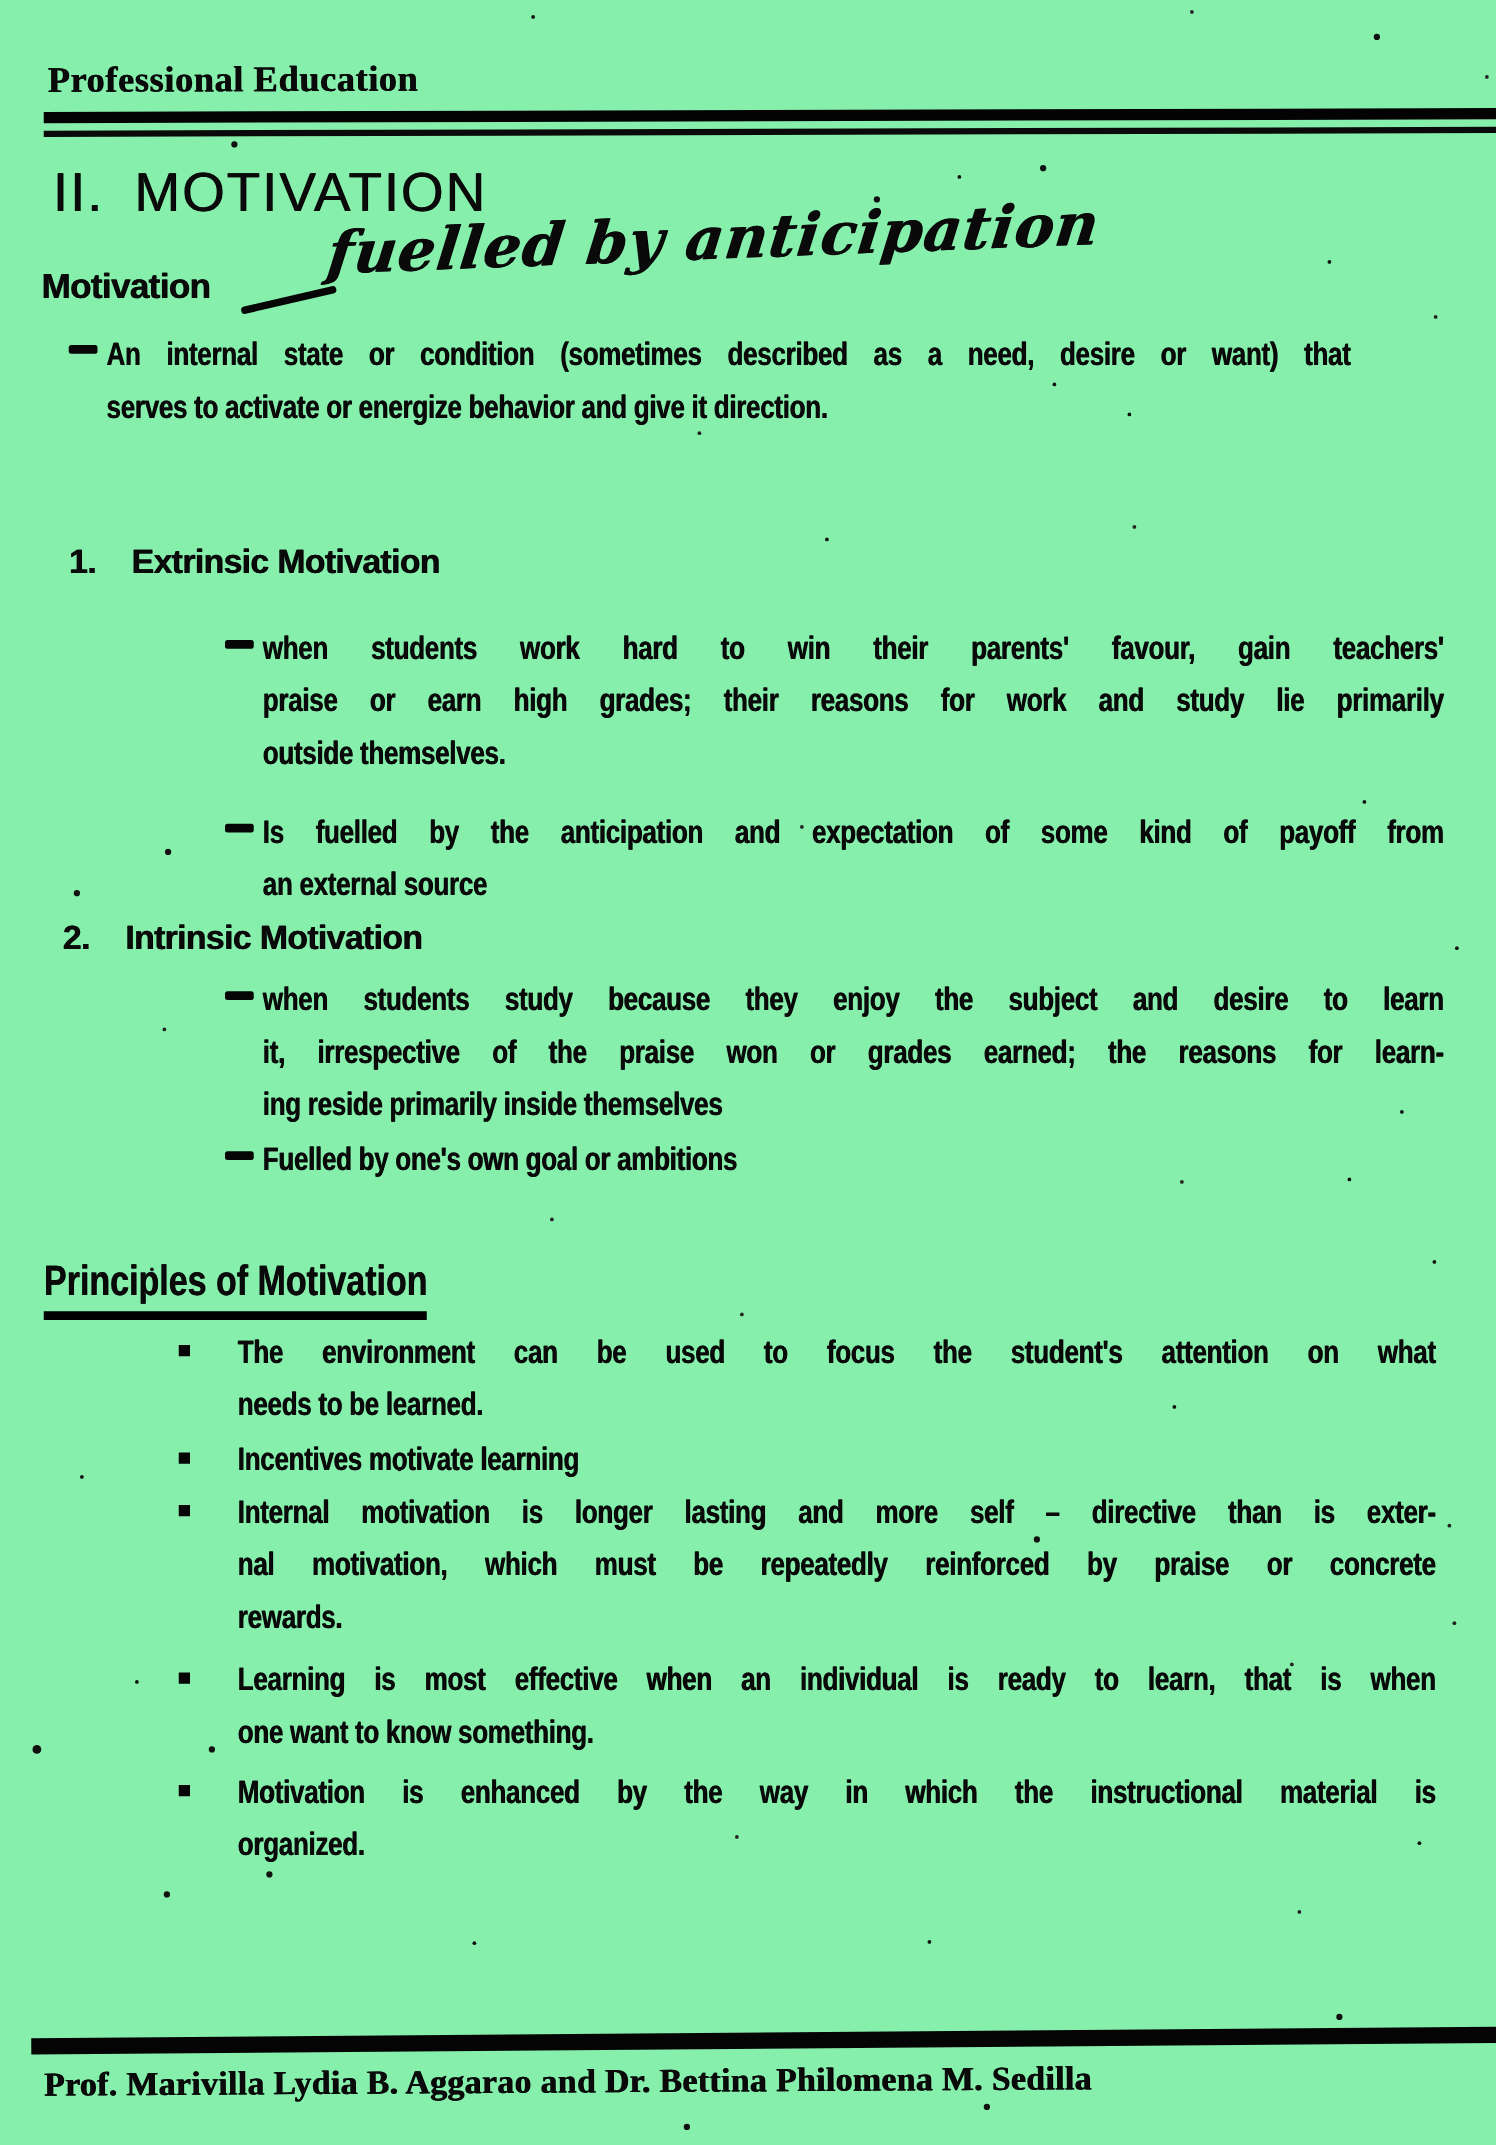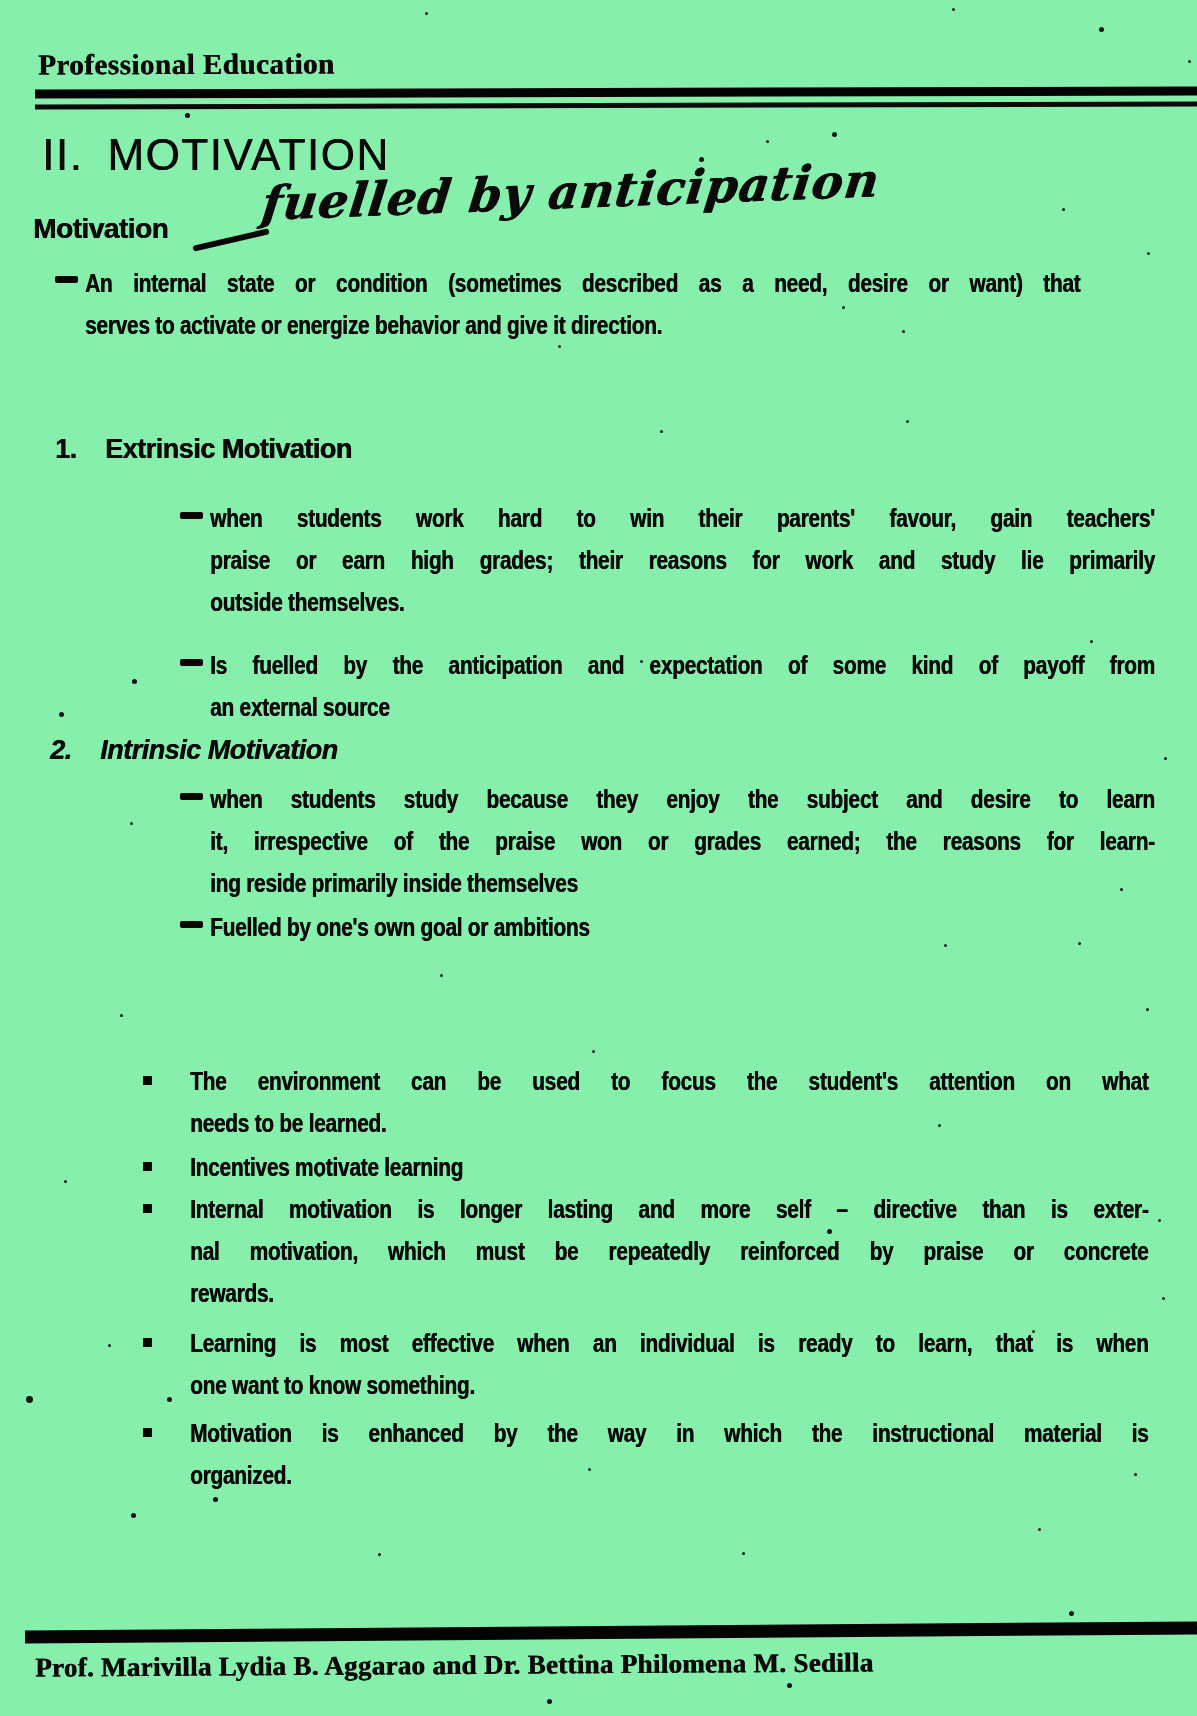--- a/index.html
+++ b/index.html
@@ -126,36 +126,39 @@
     <span class="ln jl">praise or earn high grades; their reasons for work and study lie primarily</span>
     <span class="ln">outside themselves.</span>
   </div>
 
   <div class="dash" style="left:180px;top:659px;"></div>
   <div class="abs tx" style="left:210px;top:644px;width:1181px;">
     <span class="ln jl">Is fuelled by the anticipation and expectation of some kind of payoff from</span>
     <span class="ln">an external source</span>
   </div>
 
-  <div class="itemhead" style="left:50px;top:735px;font-style:italic;">
+  <div class="itemhead" style="left:50px;top:735px;">
     <span class="no">2.</span><span>Intrinsic Motivation</span>
   </div>
 
   <div class="dash" style="left:180px;top:793px;"></div>
   <div class="abs tx" style="left:210px;top:778px;width:1181px;">
     <span class="ln jl">when students study because they enjoy the subject and desire to learn</span>
     <span class="ln jl">it, irrespective of the praise won or grades earned; the reasons for learn-</span>
     <span class="ln">ing reside primarily inside themselves</span>
   </div>
 
   <div class="dash" style="left:180px;top:921px;"></div>
   <div class="abs tx" style="left:210px;top:906px;width:1181px;">
     <span class="ln">Fuelled by one's own goal or ambitions</span>
   </div>
 
+  <div class="abs" style="left:35px;top:1006px;">
+    <span class="sechead k2">Principles of Motivation</span>
+  </div>
 
   <div class="sq" style="left:143px;top:1076px;"></div>
   <div class="abs tx" style="left:190px;top:1060px;width:1198px;">
     <span class="ln jl">The environment can be used to focus the student's attention on what</span>
     <span class="ln">needs to be learned.</span>
   </div>
 
   <div class="sq" style="left:143px;top:1162px;"></div>
   <div class="abs tx" style="left:190px;top:1146px;width:1198px;">
     <span class="ln">Incentives motivate learning</span>

